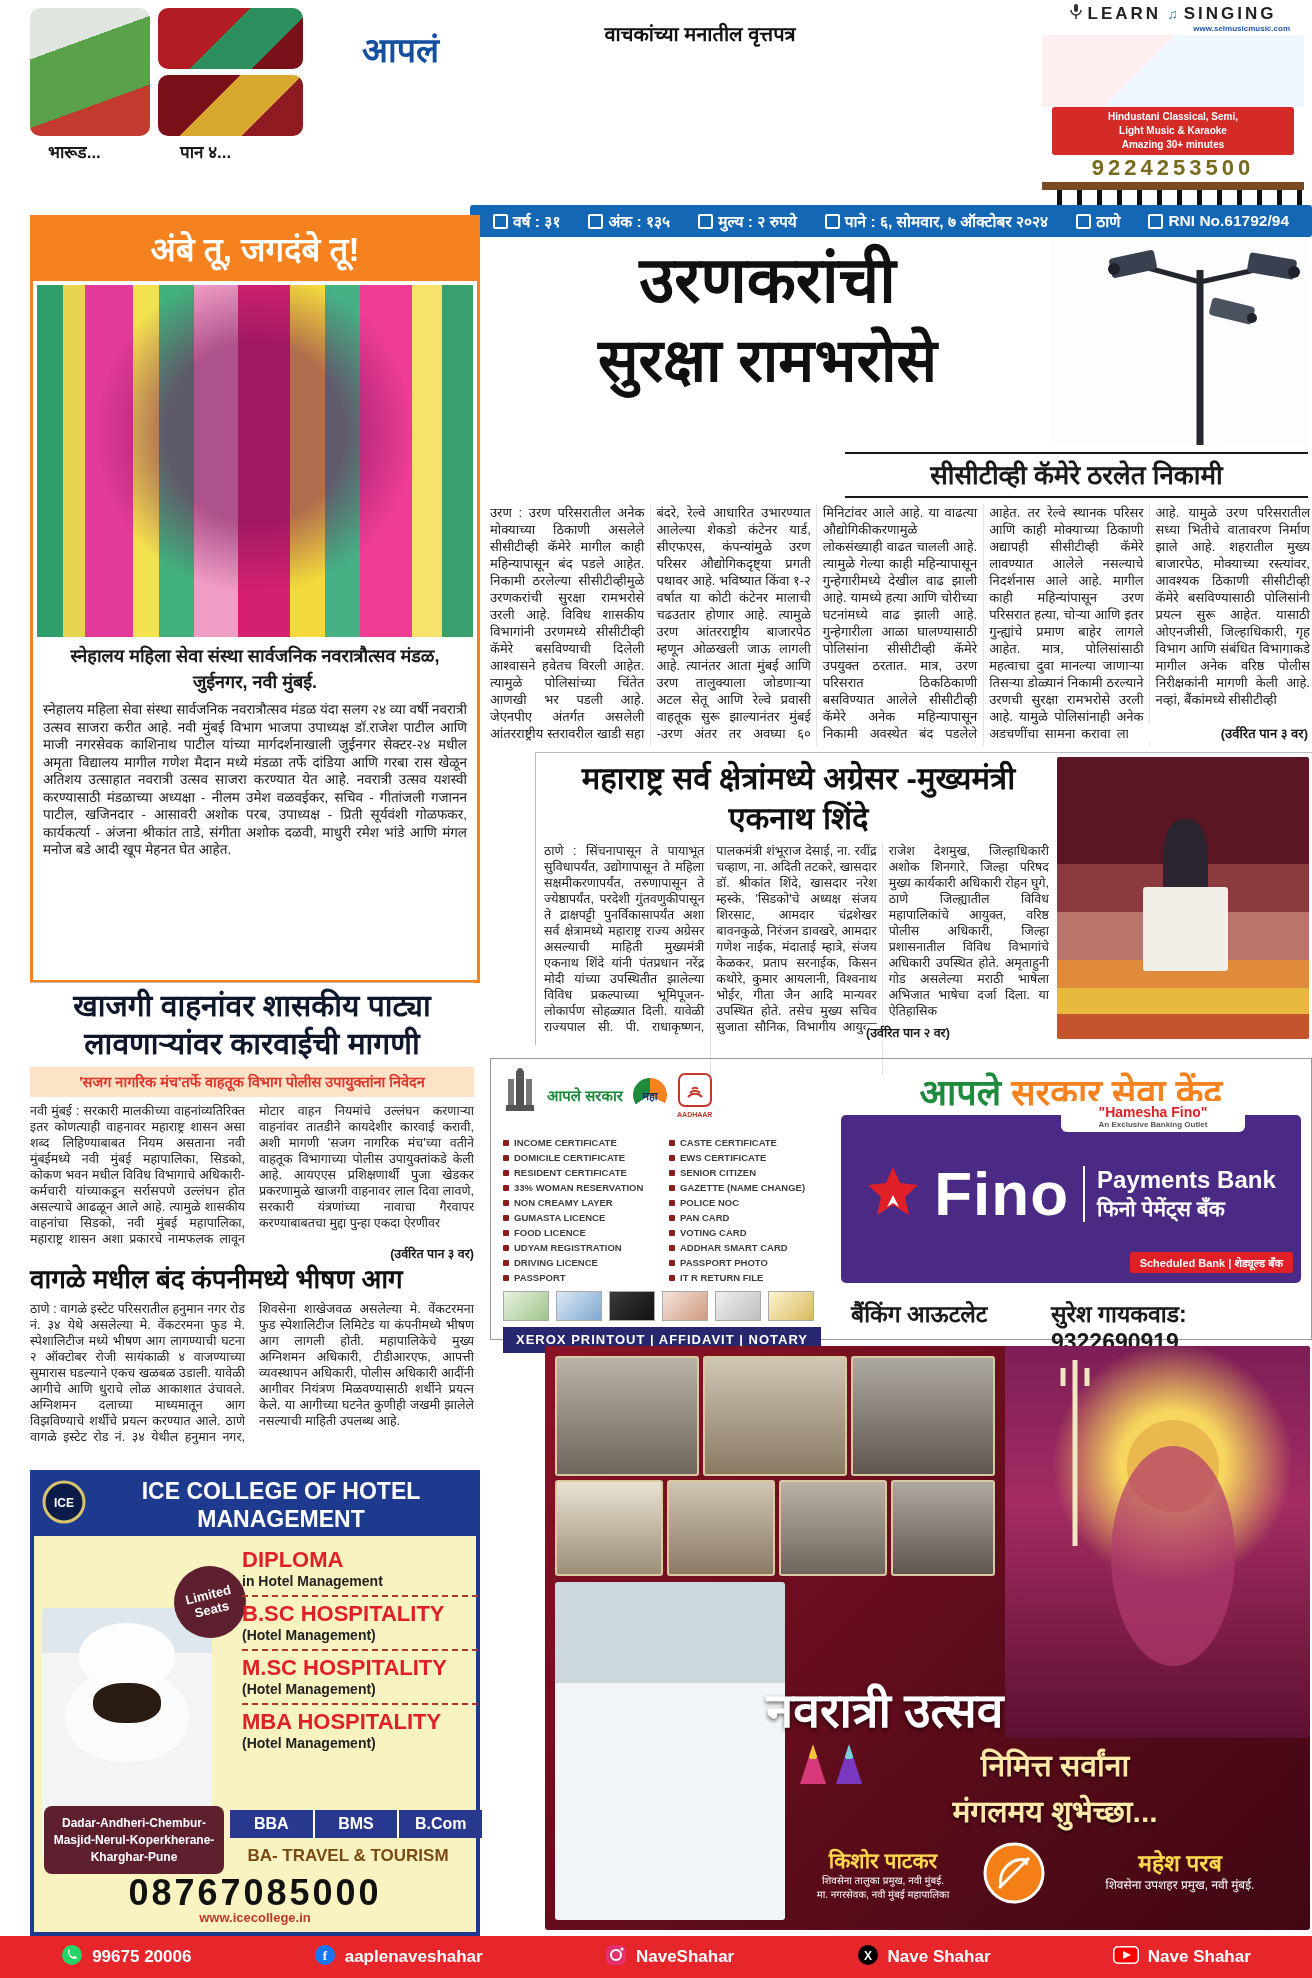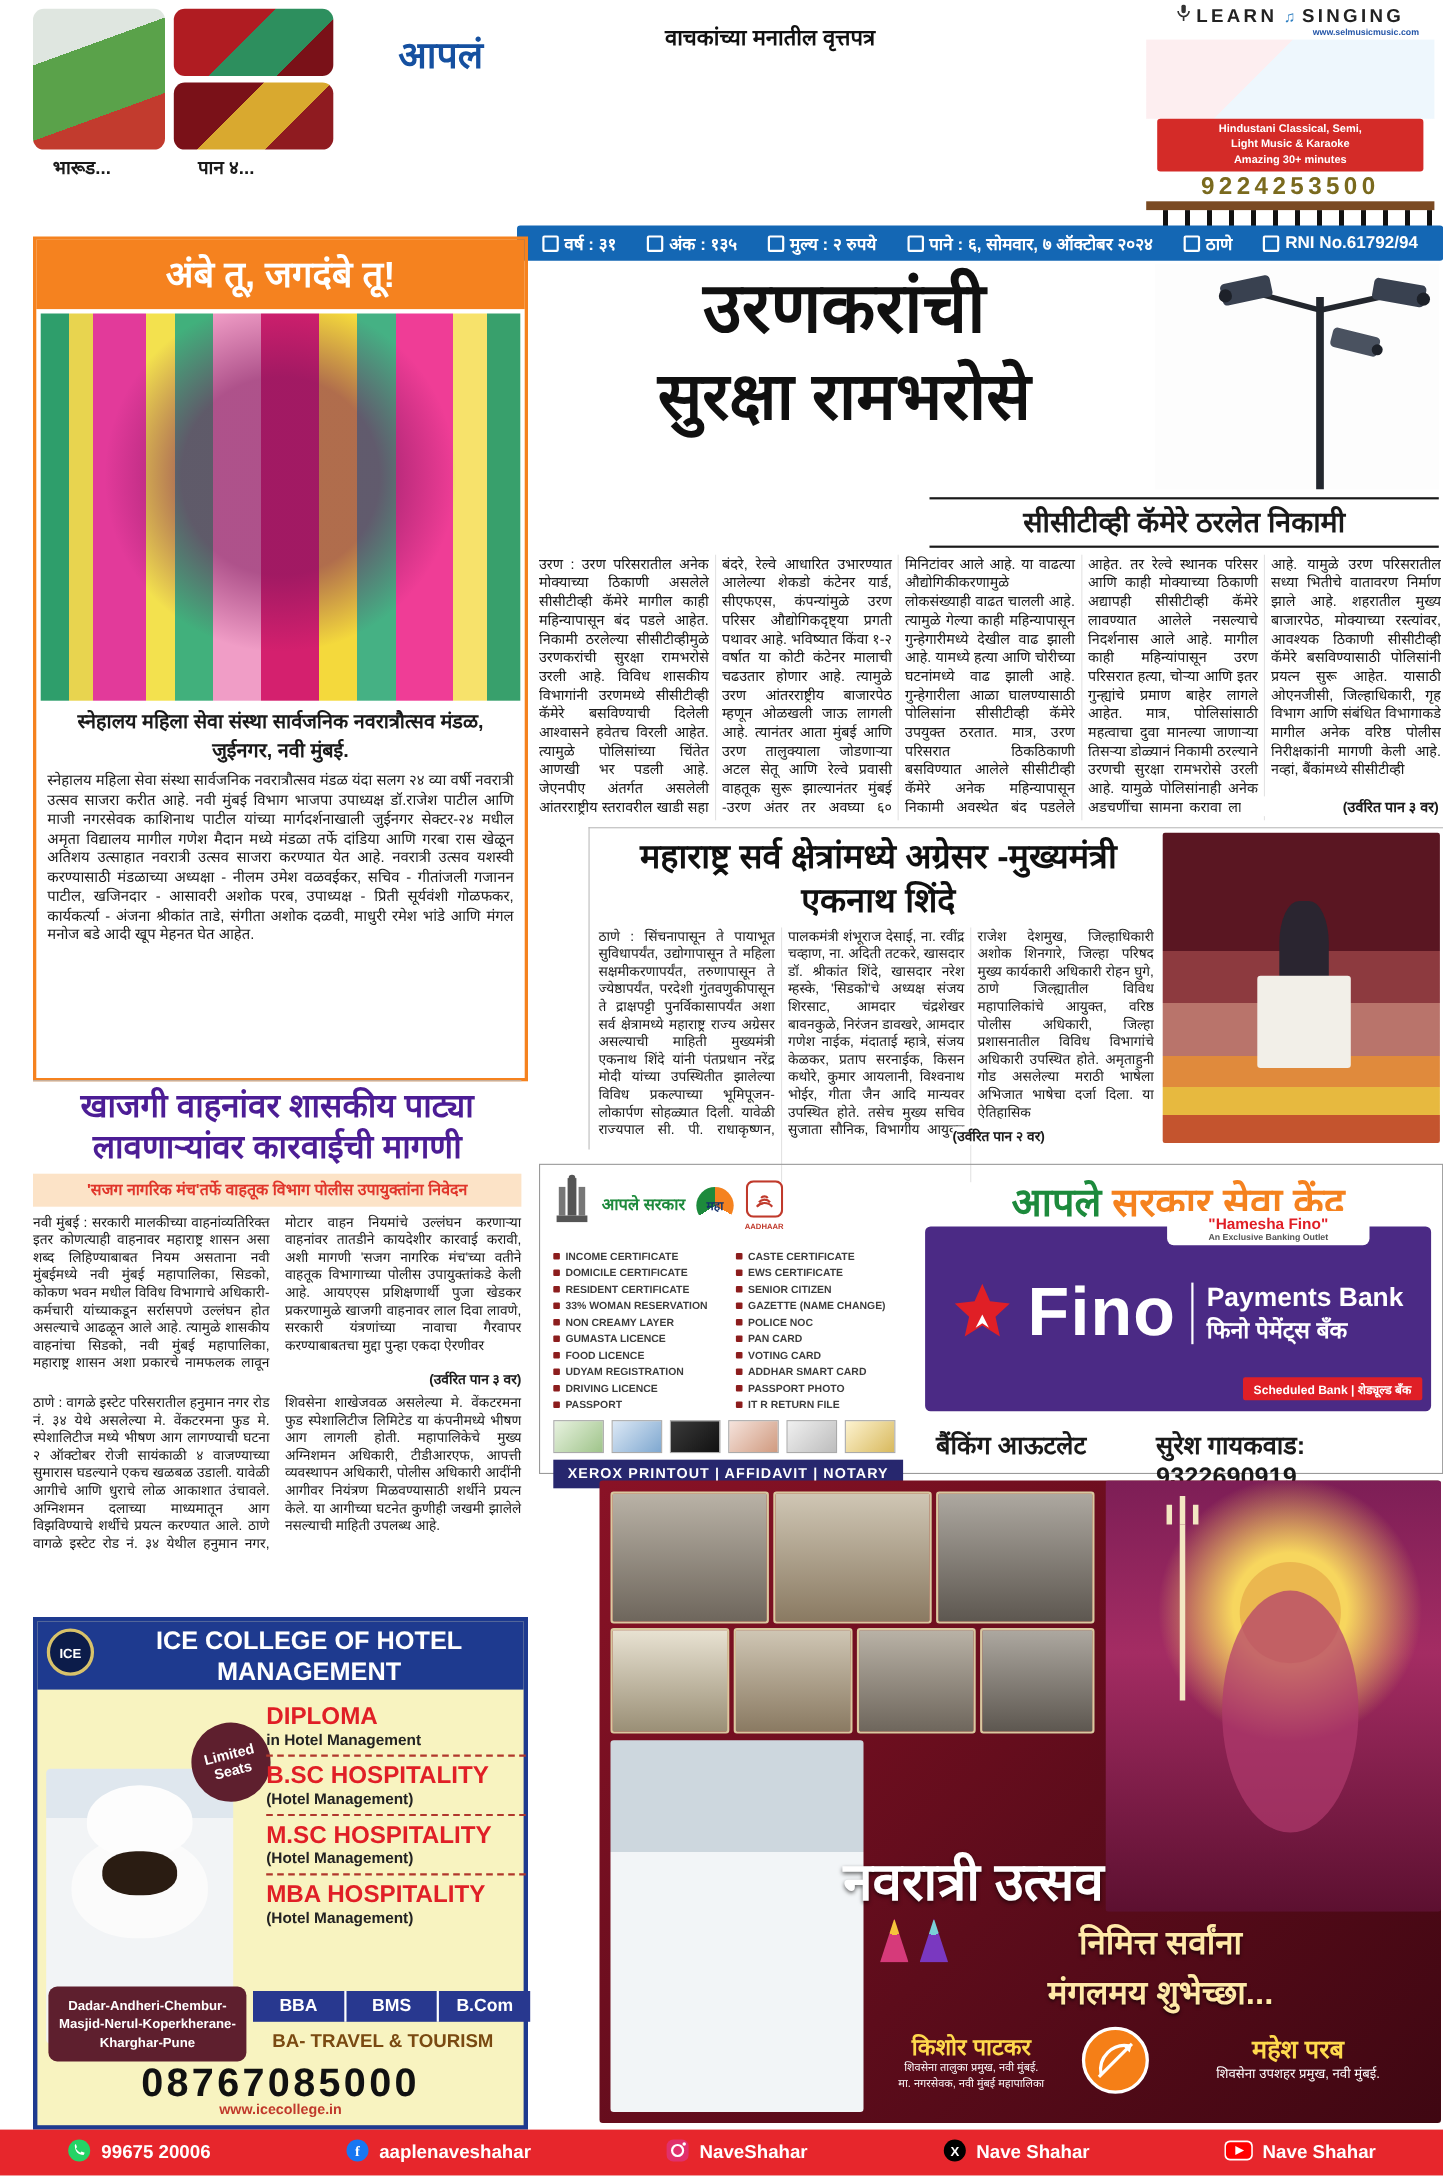--- a/index.html
+++ b/index.html
@@ -18,21 +18,21 @@
   .datebar .chk{display:inline-flex;align-items:center;gap:5px;}
   .datebar .chk::before{content:"";width:11px;height:11px;border:2px solid #fff;border-radius:2px;display:inline-block;}
   
   .ambe-box{border:3px solid #f5821f;}
   .ambe-head{background:#f5821f;color:#fff;font-size:33px;font-weight:bold;text-align:center;line-height:63px;}
   .goddess{background:
      radial-gradient(circle at 50% 42%, rgba(120,20,90,.55) 0 90px, rgba(0,0,0,0) 160px),
      linear-gradient(90deg,#2e9e6b 0 6%,#e8d44f 6% 11%,#e23a9a 11% 22%,#f3e14e 22% 28%,#41b07c 28% 36%,#f09dc6 36% 46%,#d4206e 46% 58%,#f4d93c 58% 66%,#45b184 66% 74%,#ef3d96 74% 86%,#f7e26b 86% 93%,#38a06c 93% 100%);}
   .caption{font-size:18px;font-weight:bold;text-align:center;line-height:26px;}
   .smallbody{font-size:13.5px;line-height:17.5px;}
-  .head2{font-size:30px;line-height:38px;font-weight:bold;text-align:center;color:#4c1d95;}
+  .head2{font-size:30px;line-height:38px;font-weight:bold;text-align:center;color:#0f172a;}
   .subhead-peach{background:#fce3c7;color:#e0352a;font-size:14.5px;font-weight:bold;text-align:center;line-height:30px;}
   .cols2{column-count:2;column-gap:14px;}
   .cont{font-weight:bold;}
   
   .head1{font-weight:bold;color:#101010;text-align:center;}
   .subhead-box{border-top:2px solid #1a1a1a;border-bottom:2px solid #1a1a1a;font-size:26px;font-weight:bold;text-align:center;line-height:42px;}
   .cols5{column-count:5;column-gap:12px;column-rule:1px solid #e3e3e3;}
   .cols3{column-count:3;column-gap:12px;column-rule:1px solid #e3e3e3;}
   .story-body{font-size:13px;line-height:17px;}
   
@@ -195,20 +195,21 @@
   </div>
 
   <div class="abs" style="left:30px;top:982px;width:444px;border-top:1px solid #bbb;padding-top:4px;">
     <div class="head2">खाजगी वाहनांवर शासकीय पाट्या लावणाऱ्यांवर कारवाईची मागणी</div>
     <div class="subhead-peach" style="margin-top:4px;">'सजग नागरिक मंच'तर्फे वाहतूक विभाग पोलीस उपायुक्तांना निवेदन</div>
     <div class="cols2 jt clip" style="margin-top:6px;height:158px;font-size:12.5px;line-height:16px;">नवी मुंबई : सरकारी मालकीच्या वाहनांव्यतिरिक्त इतर कोणत्याही वाहनावर महाराष्ट्र शासन असा शब्द लिहिण्याबाबत नियम असताना नवी मुंबईमध्ये नवी मुंबई महापालिका, सिडको, कोकण भवन मधील विविध विभागाचे अधिकारी-कर्मचारी यांच्याकडून सर्रासपणे उल्लंघन होत असल्याचे आढळून आले आहे. त्यामुळे शासकीय वाहनांचा सिडको, नवी मुंबई महापालिका, महाराष्ट्र शासन अशा प्रकारचे नामफलक लावून मोटार वाहन नियमांचे उल्लंघन करणाऱ्या वाहनांवर तातडीने कायदेशीर कारवाई करावी, अशी मागणी 'सजग नागरिक मंच'च्या वतीने वाहतूक विभागाच्या पोलीस उपायुक्तांकडे केली आहे. आयएएस प्रशिक्षणार्थी पुजा खेडकर प्रकरणामुळे खाजगी वाहनावर लाल दिवा लावणे, सरकारी यंत्रणांच्या नावाचा गैरवापर करण्याबाबतचा मुद्दा पुन्हा एकदा ऐरणीवर</div>
     <div class="cont" style="text-align:right;font-size:12.5px;margin-top:-16px;background:#fff;width:160px;margin-left:284px;">(उर्वरित पान ३ वर)</div>
   </div>
 
   <div class="abs" style="left:30px;top:1262px;width:444px;">
+    <div class="bold" style="font-size:26px;line-height:34px;color:#111;">वागळे मधील बंद कंपनीमध्ये भीषण आग</div>
     <div class="cols2 jt clip" style="margin-top:5px;height:156px;font-size:12.5px;line-height:16px;">ठाणे : वागळे इस्टेट परिसरातील हनुमान नगर रोड नं. ३४ येथे असलेल्या मे. वेंकटरमना फुड मे. स्पेशालिटीज मध्ये भीषण आग लागण्याची घटना २ ऑक्टोबर रोजी सायंकाळी ४ वाजण्याच्या सुमारास घडल्याने एकच खळबळ उडाली. यावेळी आगीचे आणि धुराचे लोळ आकाशात उंचावले. अग्निशमन दलाच्या माध्यमातून आग विझविण्याचे शर्थीचे प्रयत्न करण्यात आले. ठाणे वागळे इस्टेट रोड नं. ३४ येथील हनुमान नगर, शिवसेना शाखेजवळ असलेल्या मे. वेंकटरमना फुड स्पेशालिटीज लिमिटेड या कंपनीमध्ये भीषण आग लागली होती. महापालिकेचे मुख्य अग्निशमन अधिकारी, टीडीआरएफ, आपत्ती व्यवस्थापन अधिकारी, पोलीस अधिकारी आदींनी आगीवर नियंत्रण मिळवण्यासाठी शर्थीने प्रयत्न केले. या आगीच्या घटनेत कुणीही जखमी झालेले नसल्याची माहिती उपलब्ध आहे.</div>
   </div>
 
   <div class="abs sarkar-box" style="left:490px;top:1058px;width:820px;height:280px;">
 
     <div class="abs" style="left:12px;top:8px;display:flex;align-items:center;gap:10px;">
       <span><svg width="34" height="52" viewBox="0 0 34 52">
             <rect x="13" y="4" width="8" height="34" fill="#555"></rect>
             <rect x="5" y="12" width="6" height="26" fill="#777"></rect>
             <rect x="23" y="12" width="6" height="26" fill="#777"></rect>

